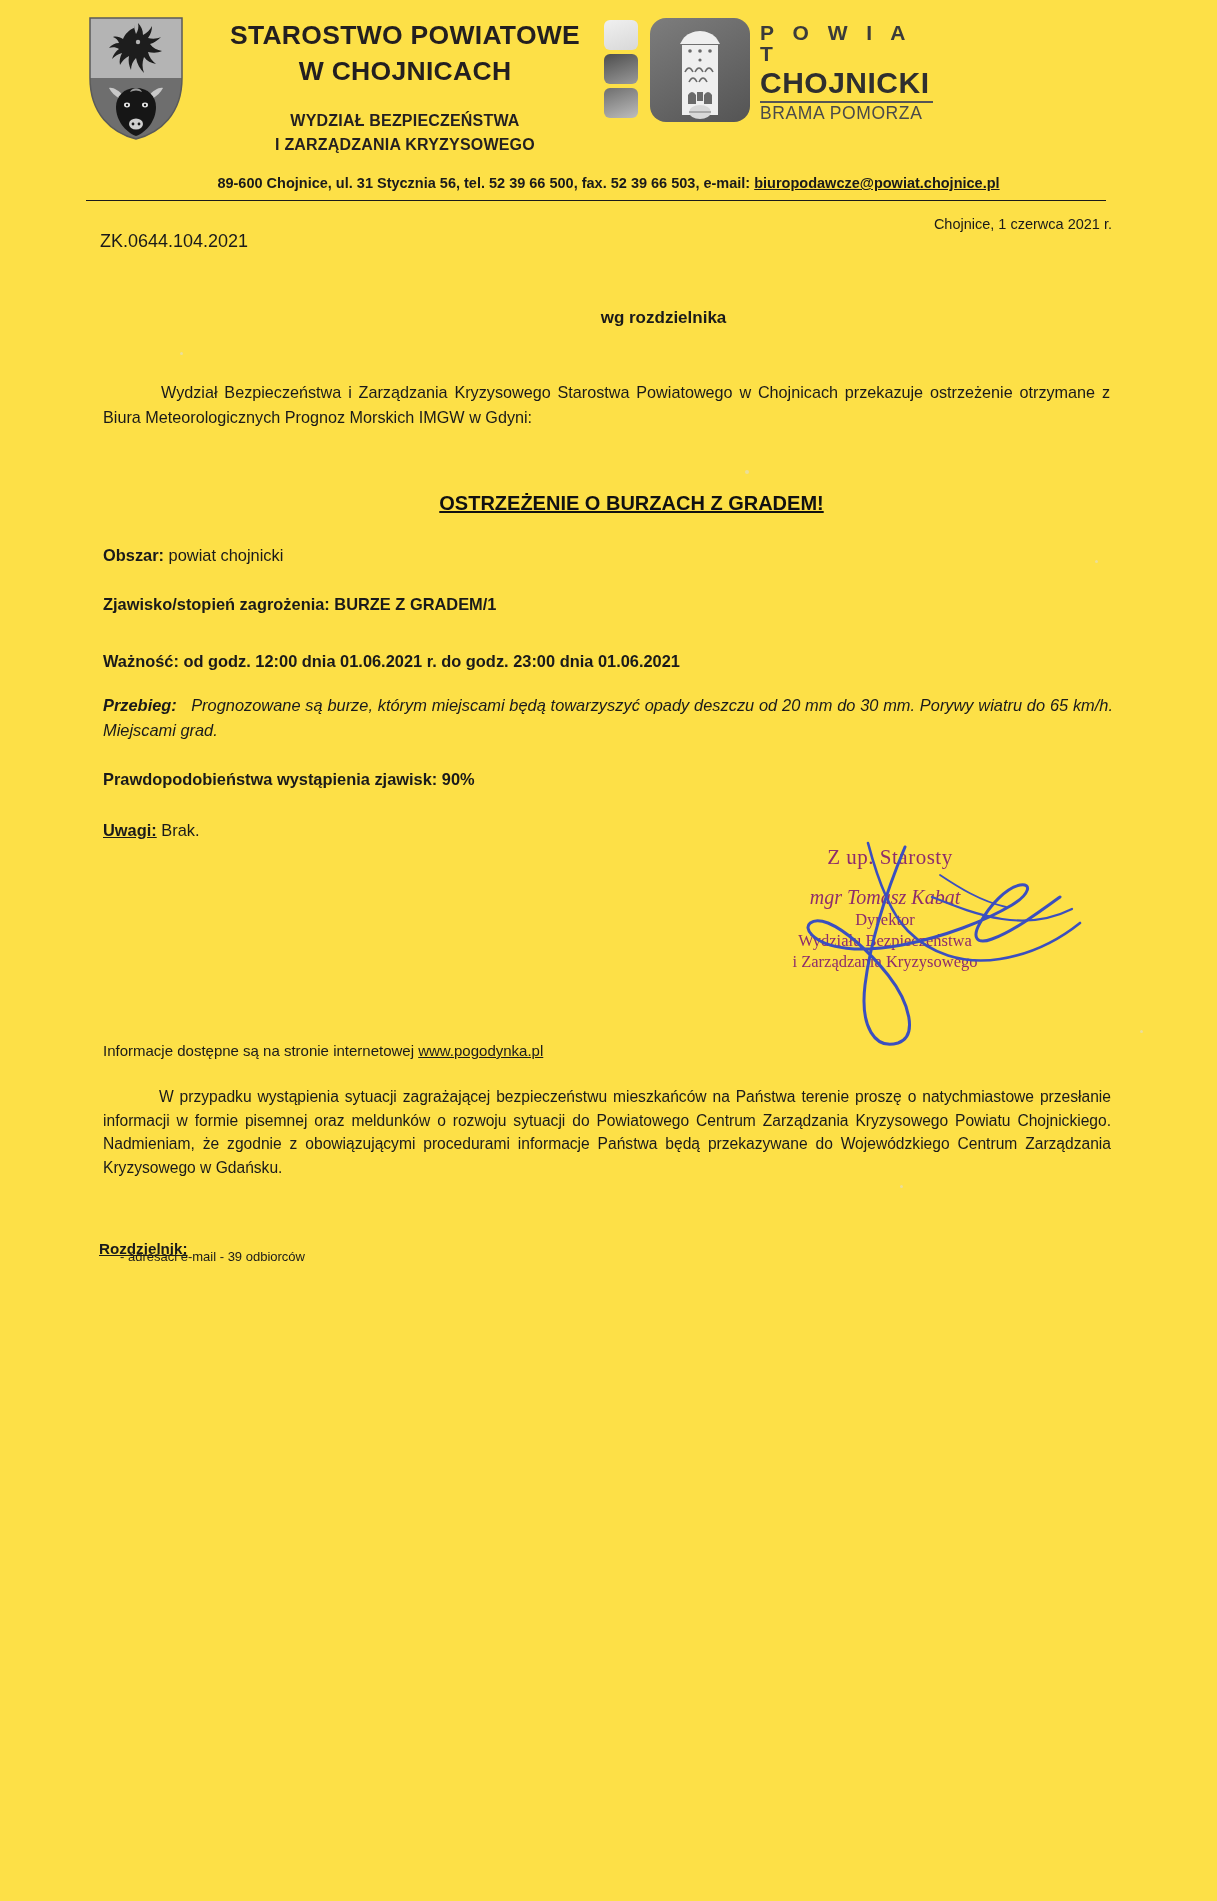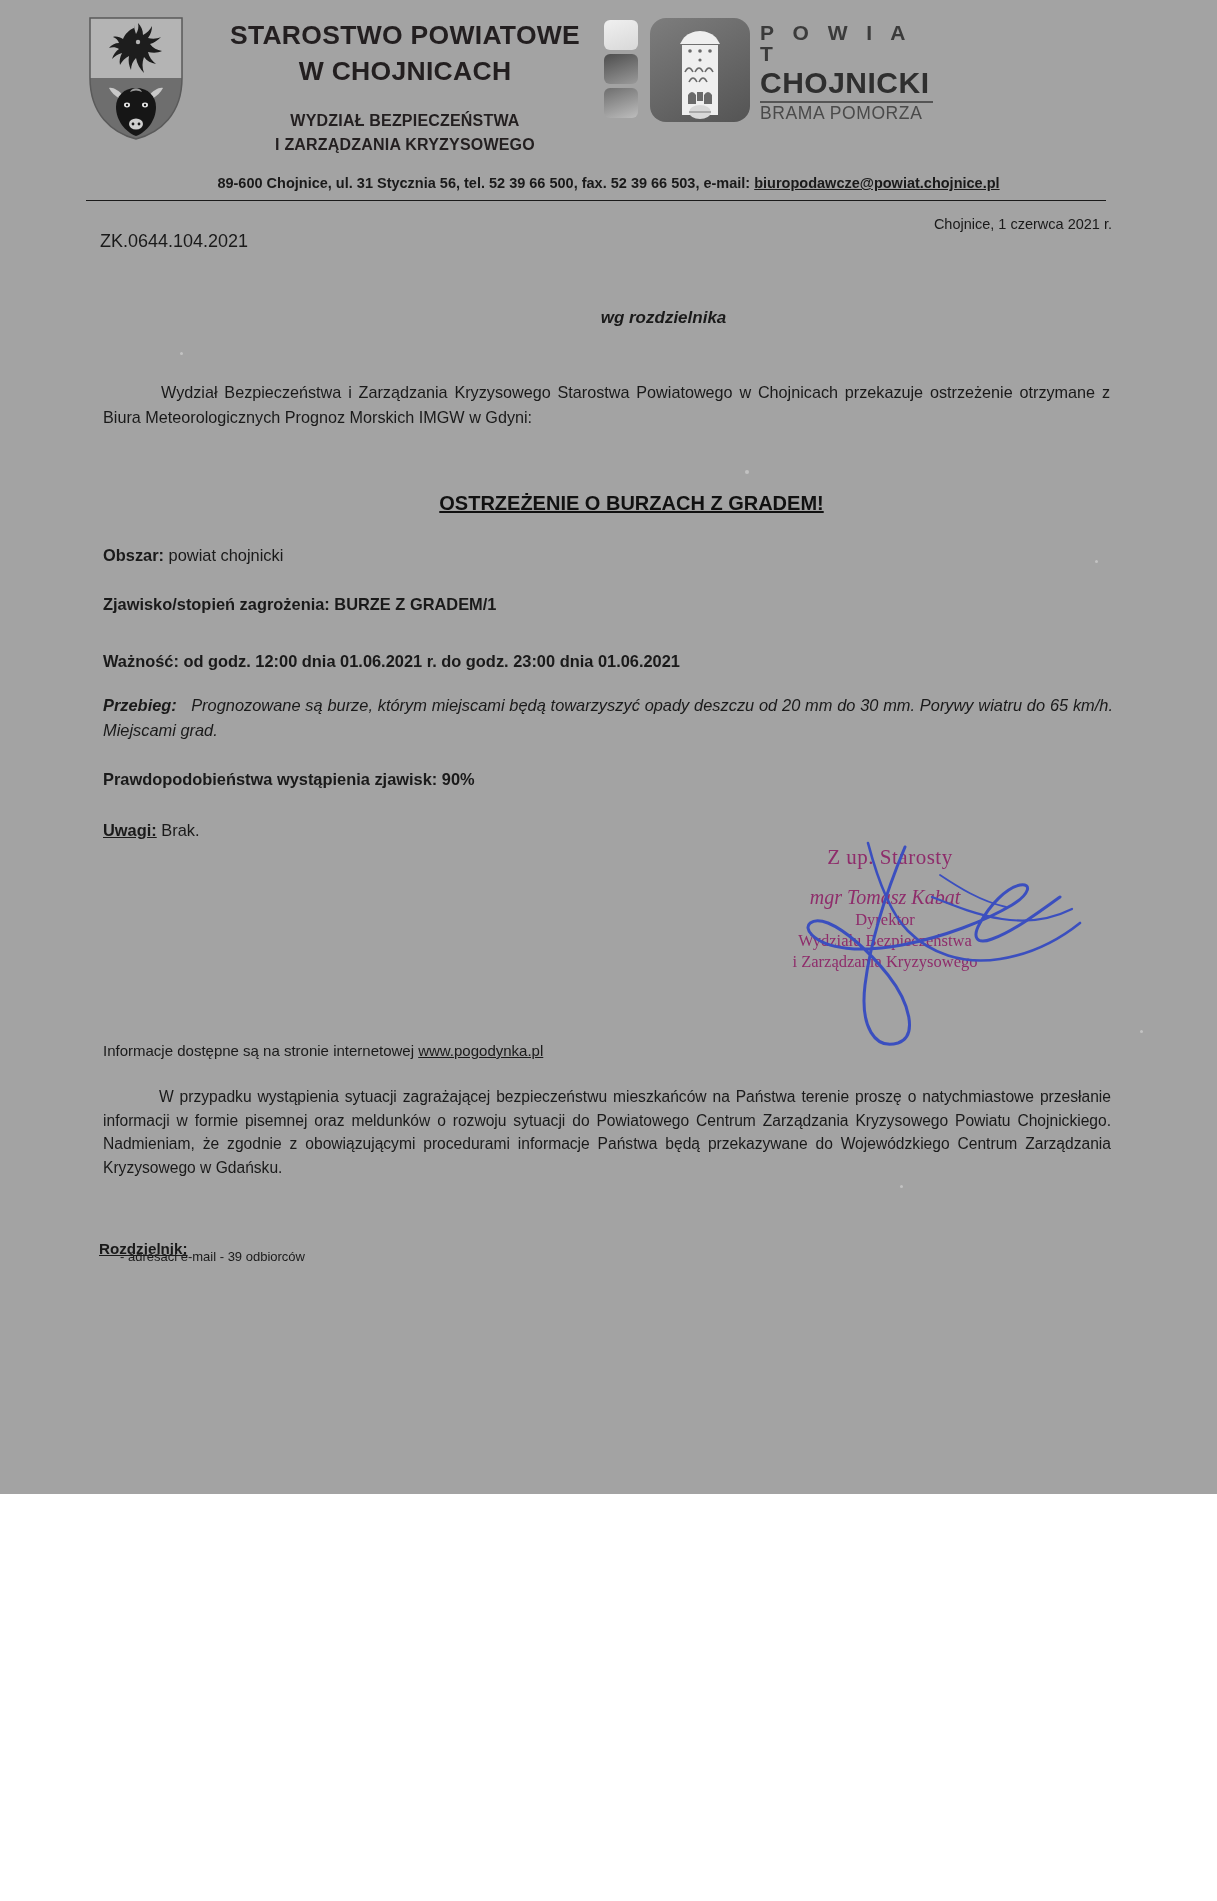--- a/index.html
+++ b/index.html
@@ -11,22 +11,22 @@
     width: 1217px;
     height: 1901px;
     position: relative;
     font-family: "Liberation Sans", sans-serif;
     color: #1a1a1a;
     overflow: hidden;
   }
   .page {
     position: relative;
     width: 1217px;
-    height: 1494px;
-    background: #a3a3a3;
+    height: 1901px;
+    background: #fde047;
   }
 
   
   .header {
     position: relative;
     height: 180px;
   }
   .crest {
     position: absolute;
     left: 86px;
@@ -168,21 +168,20 @@
   .addressee {
     position: absolute;
     left: 0;
     top: 308px;
     width: 1217px;
     text-align: center;
     padding-left: 110px;
     box-sizing: border-box;
     font-size: 17px;
     font-weight: bold;
-    font-style: italic;
     color: #1a1a1a;
   }
 
   .intro {
     position: absolute;
     left: 103px;
     top: 380px;
     width: 1007px;
     font-size: 16.2px;
     line-height: 1.55;

